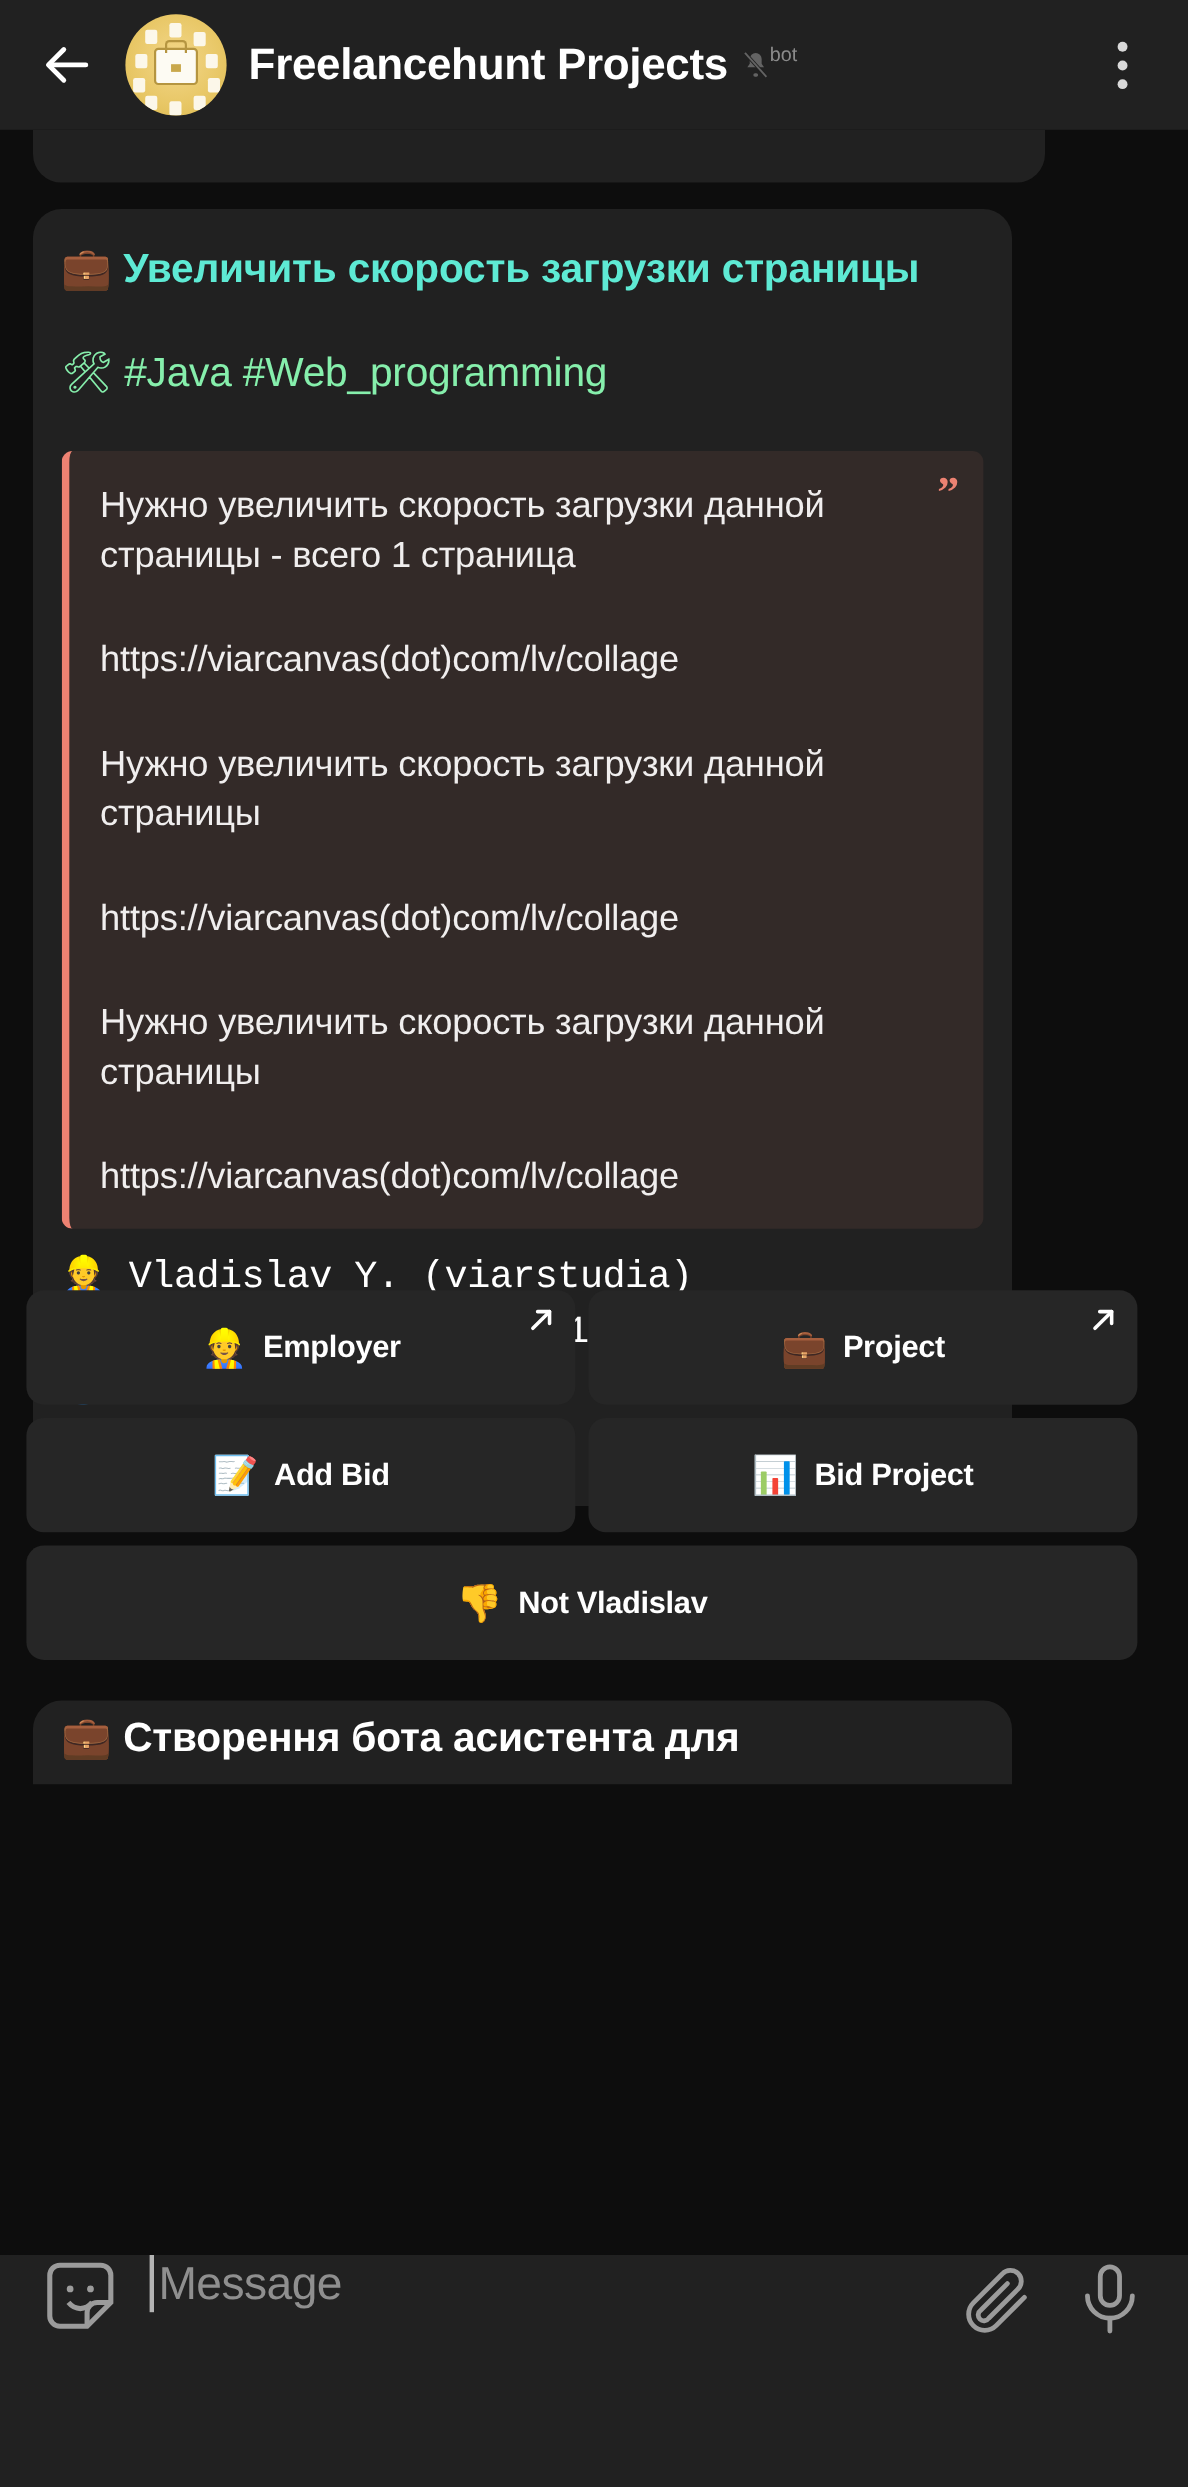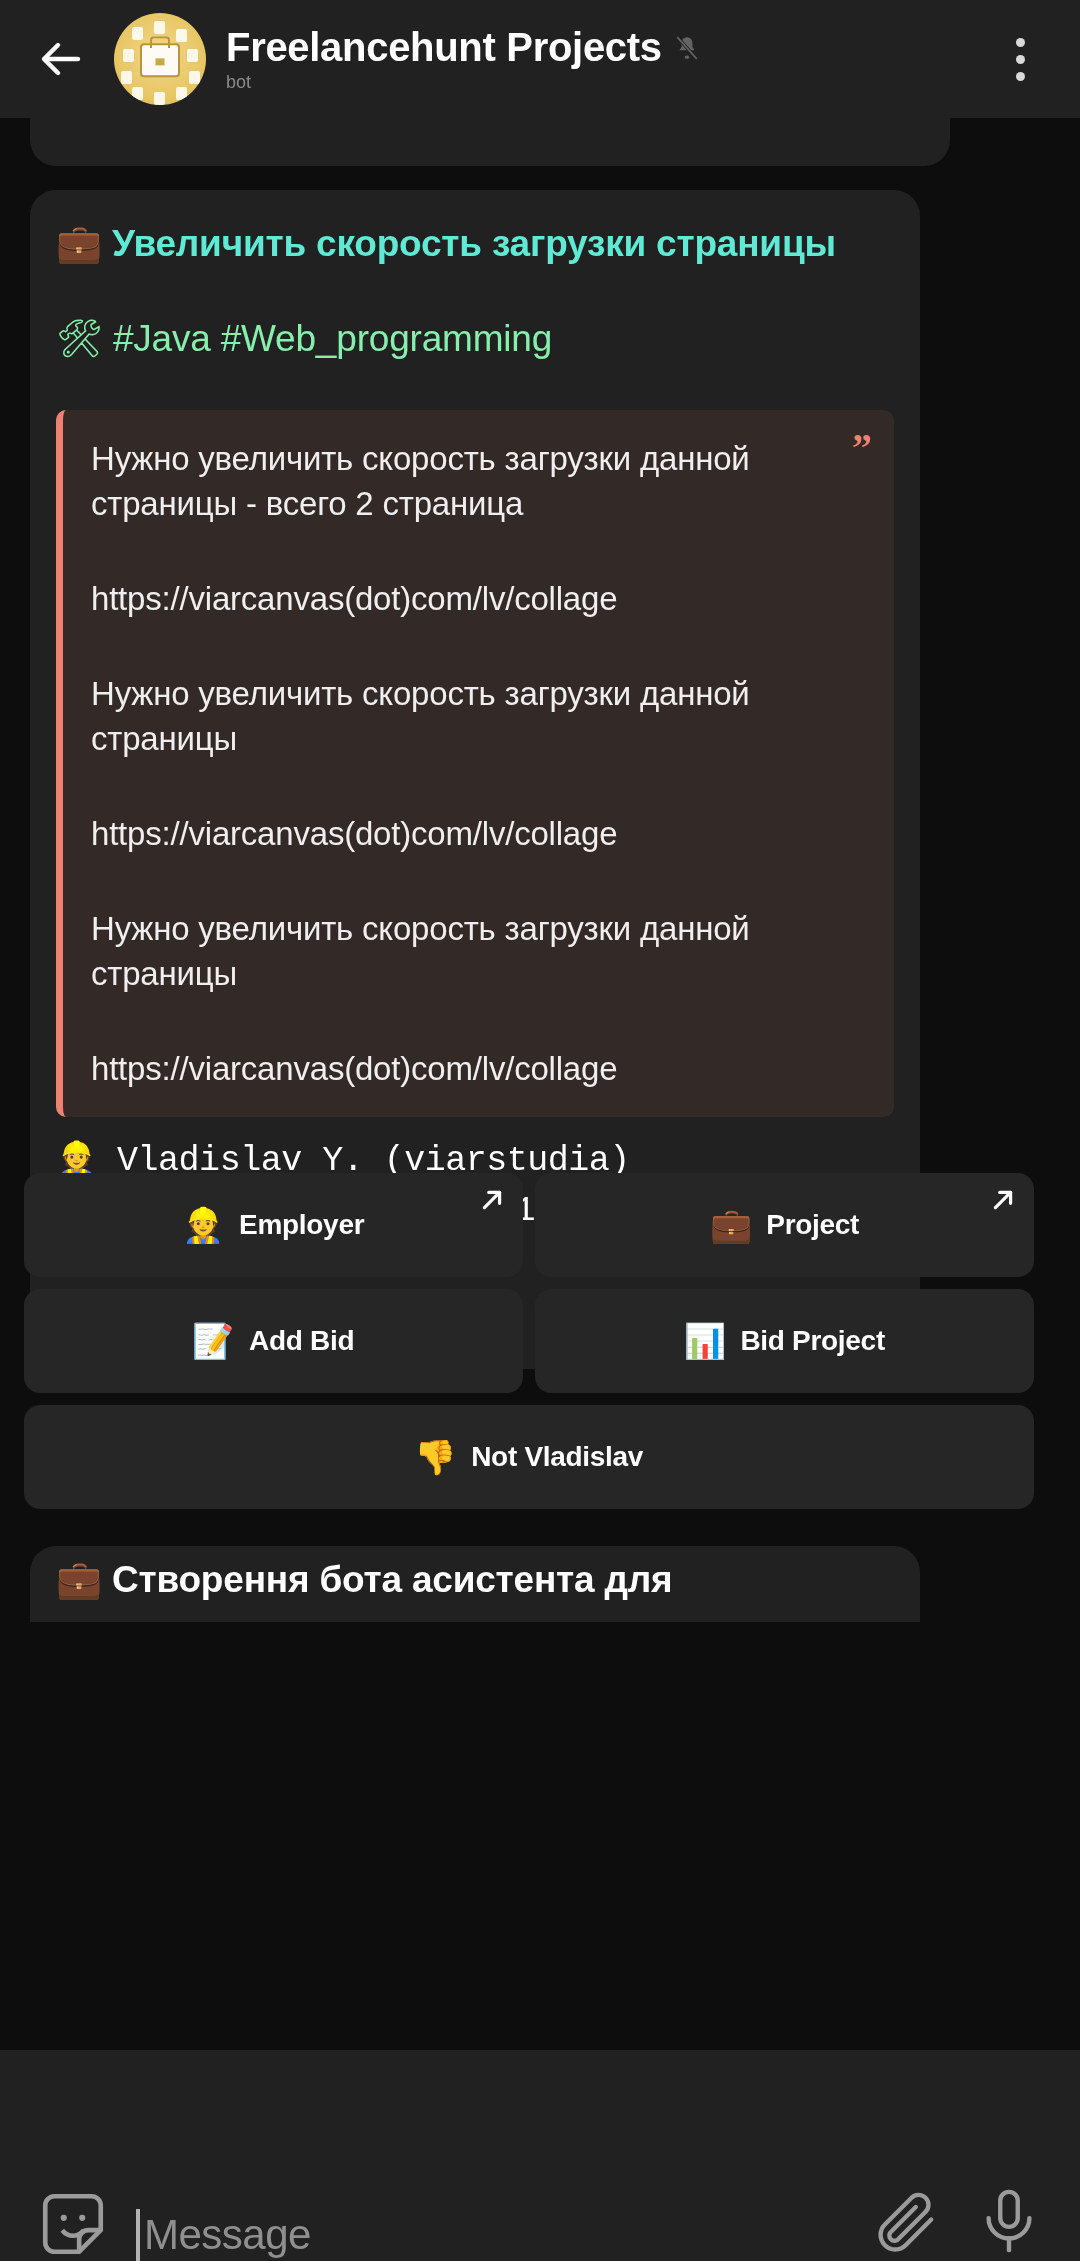--- a/index.html
+++ b/index.html
@@ -30,21 +30,21 @@
   }
   .avatar .case:before {
     content:""; position:absolute; left:50%; top:-9px; transform:translateX(-50%);
     width:16px; height:10px; border:2px solid #b59540; border-bottom:none; border-radius:4px 4px 0 0;
   }
   .avatar .case:after {
     content:""; position:absolute; left:50%; top:13px; transform:translateX(-50%);
     width:9px; height:7px; background:#c9a84c;
   }
   .avatar .dot { position:absolute; width:11px; height:13px; background:#fdfbf3; border-radius:2px; opacity:.93; }
-  .head-text { margin-left:20px; flex:1; min-width:0; display:flex; flex-direction:column; justify-content:flex-start; }
+  .head-text { margin-left:20px; flex:1; min-width:0; display:flex; flex-direction:row; justify-content:flex-start; }
   .chat-title-row { display:flex; align-items:center; gap:12px; }
   .chat-title { font-size:40px; font-weight:bold; color:#ffffff; white-space:nowrap; letter-spacing:-.3px; }
   .mute-icon { width:26px; height:30px; flex:none; opacity:.55; }
   .chat-sub { font-size:18px; color:#8a8a8a; margin-top:2px; }
   .menu-btn { width:72px; height:76px; display:flex; flex-direction:column; align-items:center; justify-content:center; gap:8px; flex:none; }
   .menu-btn i { display:block; width:9px; height:9px; border-radius:50%; background:#d9d9d9; }
 
   
   .chat { position:absolute; top:118px; left:0; width:1080px; height:1932px; overflow:hidden; }
 
@@ -112,21 +112,21 @@
     background:#212121; border-radius:26px 26px 0 0; overflow:hidden;
   }
   .bubble-next .t {
     font-size:37px; font-weight:bold; color:#ffffff; padding:12px 26px 0 26px;
     white-space:nowrap; letter-spacing:-.2px;
   }
 
   
   .inputbar {
     position:absolute; bottom:0; left:0; width:1080px; height:211px;
-    background:#212121; display:flex; align-items:flex-end; padding:0 36px;
+    background:#212121; display:flex; align-items:flex-start; padding:0 36px;
   }
   .smile-btn { width:74px; height:74px; flex:none; }
   .msg-field { flex:1; display:flex; align-items:center; margin-left:26px; position:relative; }
   .caret { width:4px; height:52px; background:#b3b3b3; flex:none; }
   .msg-ph { font-size:42px; color:#8f8f8f; margin-left:4px; letter-spacing:-.5px; }
   .bar-ic { width:70px; height:80px; flex:none; margin-left:34px; }
 </style>
 </head>
 <body>
 
@@ -185,21 +185,21 @@
         <span>Увеличить скорость загрузки страницы</span>
       </div>
 
       <div class="msg-tags">
         <span class="emoji">🛠</span>
         <span>#Java #Web_programming</span>
       </div>
 
       <div class="quote">
         <span class="quote-mark">”</span>
-        <p>Нужно увеличить скорость загрузки данной страницы - всего 2 страница</p>
+        <p>Нужно увеличить скорость загрузки данной страницы - всего 1 страница</p>
         <p class="gap">https://viarcanvas(dot)com/lv/collage</p>
         <p class="gap">Нужно увеличить скорость загрузки данной страницы</p>
         <p class="gap">https://viarcanvas(dot)com/lv/collage</p>
         <p class="gap">Нужно увеличить скорость загрузки данной страницы</p>
         <p class="gap">https://viarcanvas(dot)com/lv/collage</p>
       </div>
 
       <div class="fl-info"><span class="emoji">👷</span> <span>Vladislav Y. (viarstudia)</span>
 <span class="emoji">⭐</span> <span>3974</span> <span class="emoji">👍</span> <span>115</span> <span class="emoji">👎</span> <span>0</span> <span class="emoji">⚖</span> <span>1</span>
 <span class="emoji">🌐</span> <span>Ukraine</span></div>

